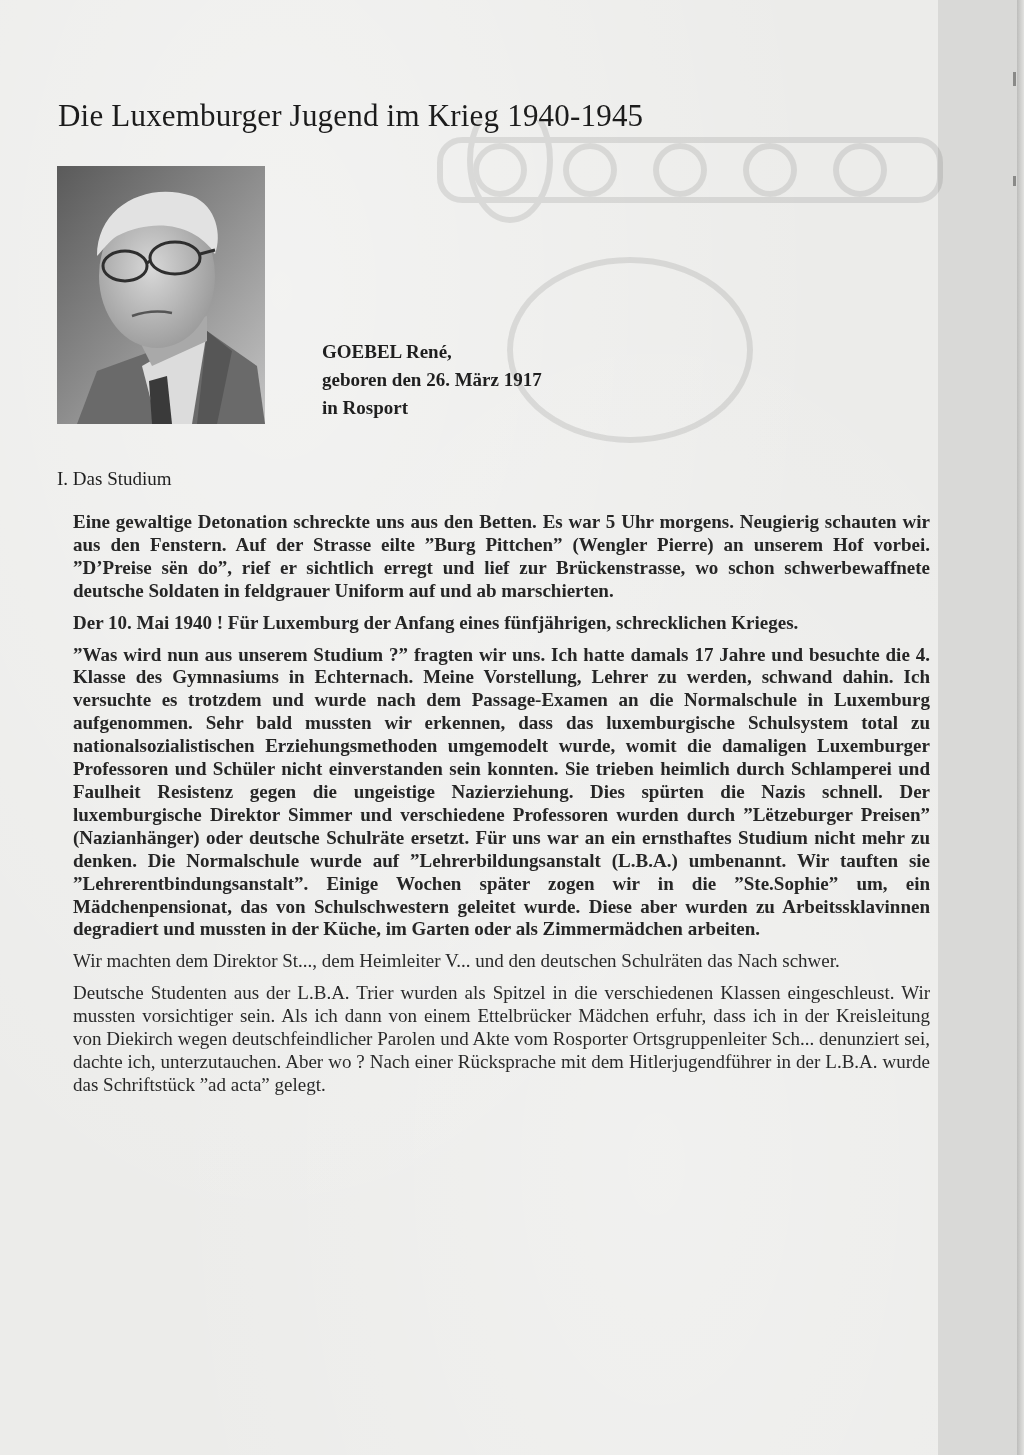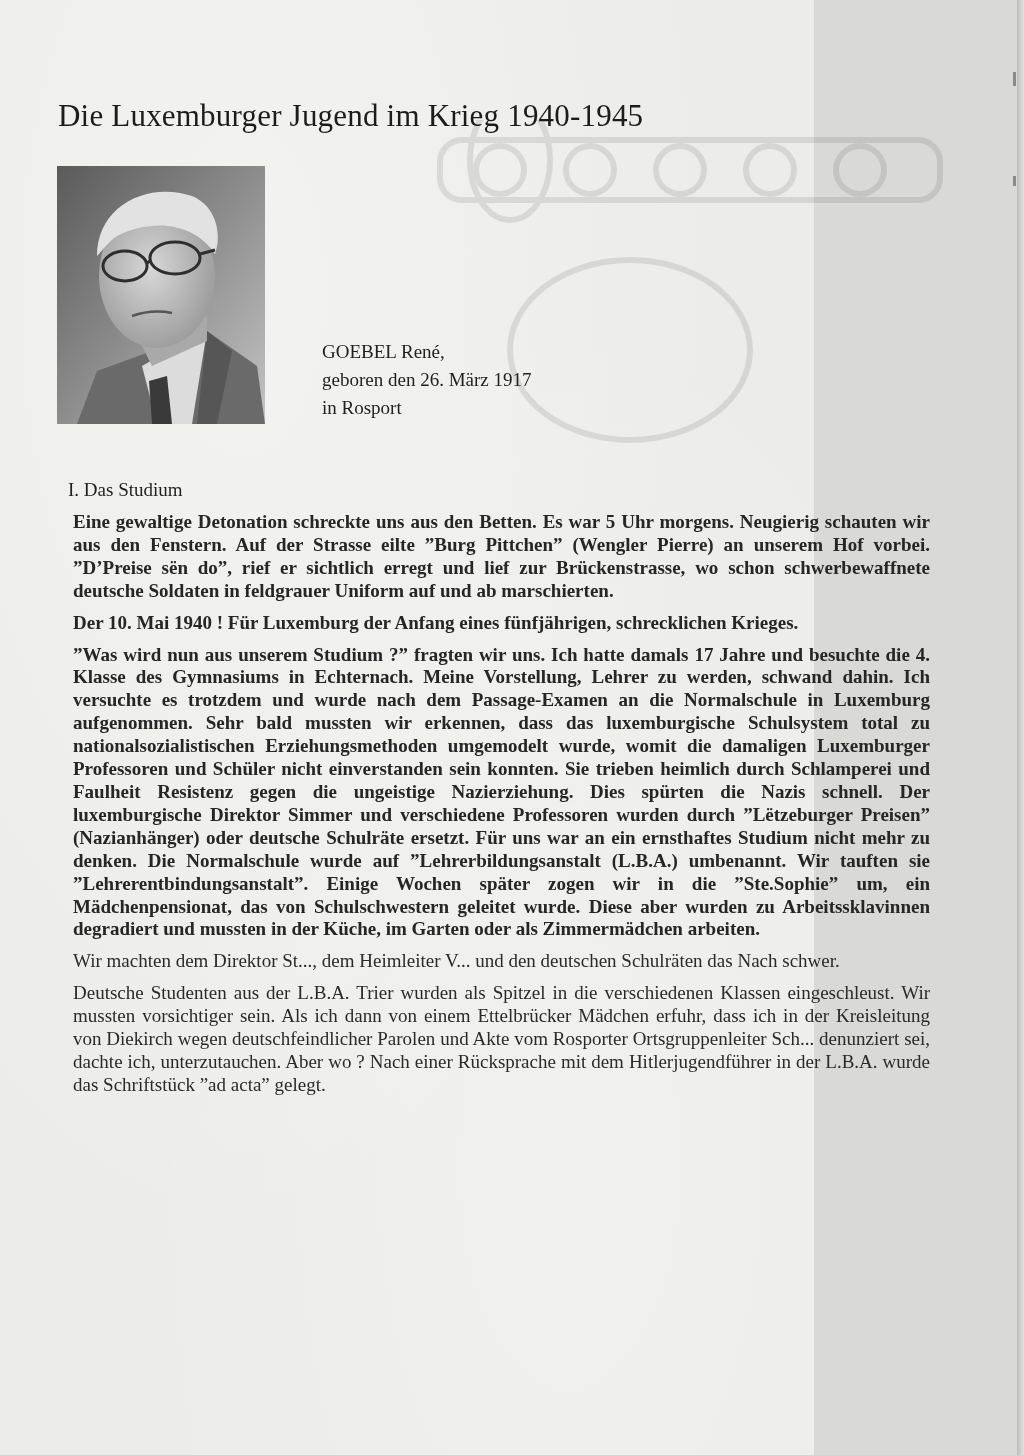--- a/index.html
+++ b/index.html
@@ -12,21 +12,21 @@
     background: #d9d9d7;
     position: relative;
     overflow: hidden;
     font-family: "Liberation Serif", "DejaVu Serif", serif;
     color: #1f1f1f;
   }
   .page {
     position: absolute;
     left: 0;
     top: 0;
-    width: 814px;
+    width: 938px;
     height: 1455px;
     background: #ececea;
     background-image:
       radial-gradient(ellipse at 30% 20%, rgba(255,255,255,0.35), rgba(255,255,255,0) 60%),
       radial-gradient(ellipse at 70% 80%, rgba(255,255,255,0.25), rgba(255,255,255,0) 55%);
   }
   .page-edge {
     position: absolute;
     left: 1017px;
     top: 0;
@@ -71,26 +71,26 @@
     overflow: hidden;
   }
   .caption {
     position: absolute;
     left: 322px;
     top: 338px;
     font-size: 19px;
     line-height: 28px;
     color: #1f1f1f;
   }
-  .caption div { white-space: nowrap; }
+  .caption div { white-space: nowrap; font-weight: bold; }
   .section-heading {
     position: absolute;
     left: 57px;
     top: 468px;
-    margin: 11px;
+    margin: 0;
     font-size: 19px;
     font-weight: normal;
   }
   .body-text {
     position: absolute;
     left: 73px;
     top: 511px;
     width: 857px;
     font-size: 19px;
     line-height: 22.9px;

